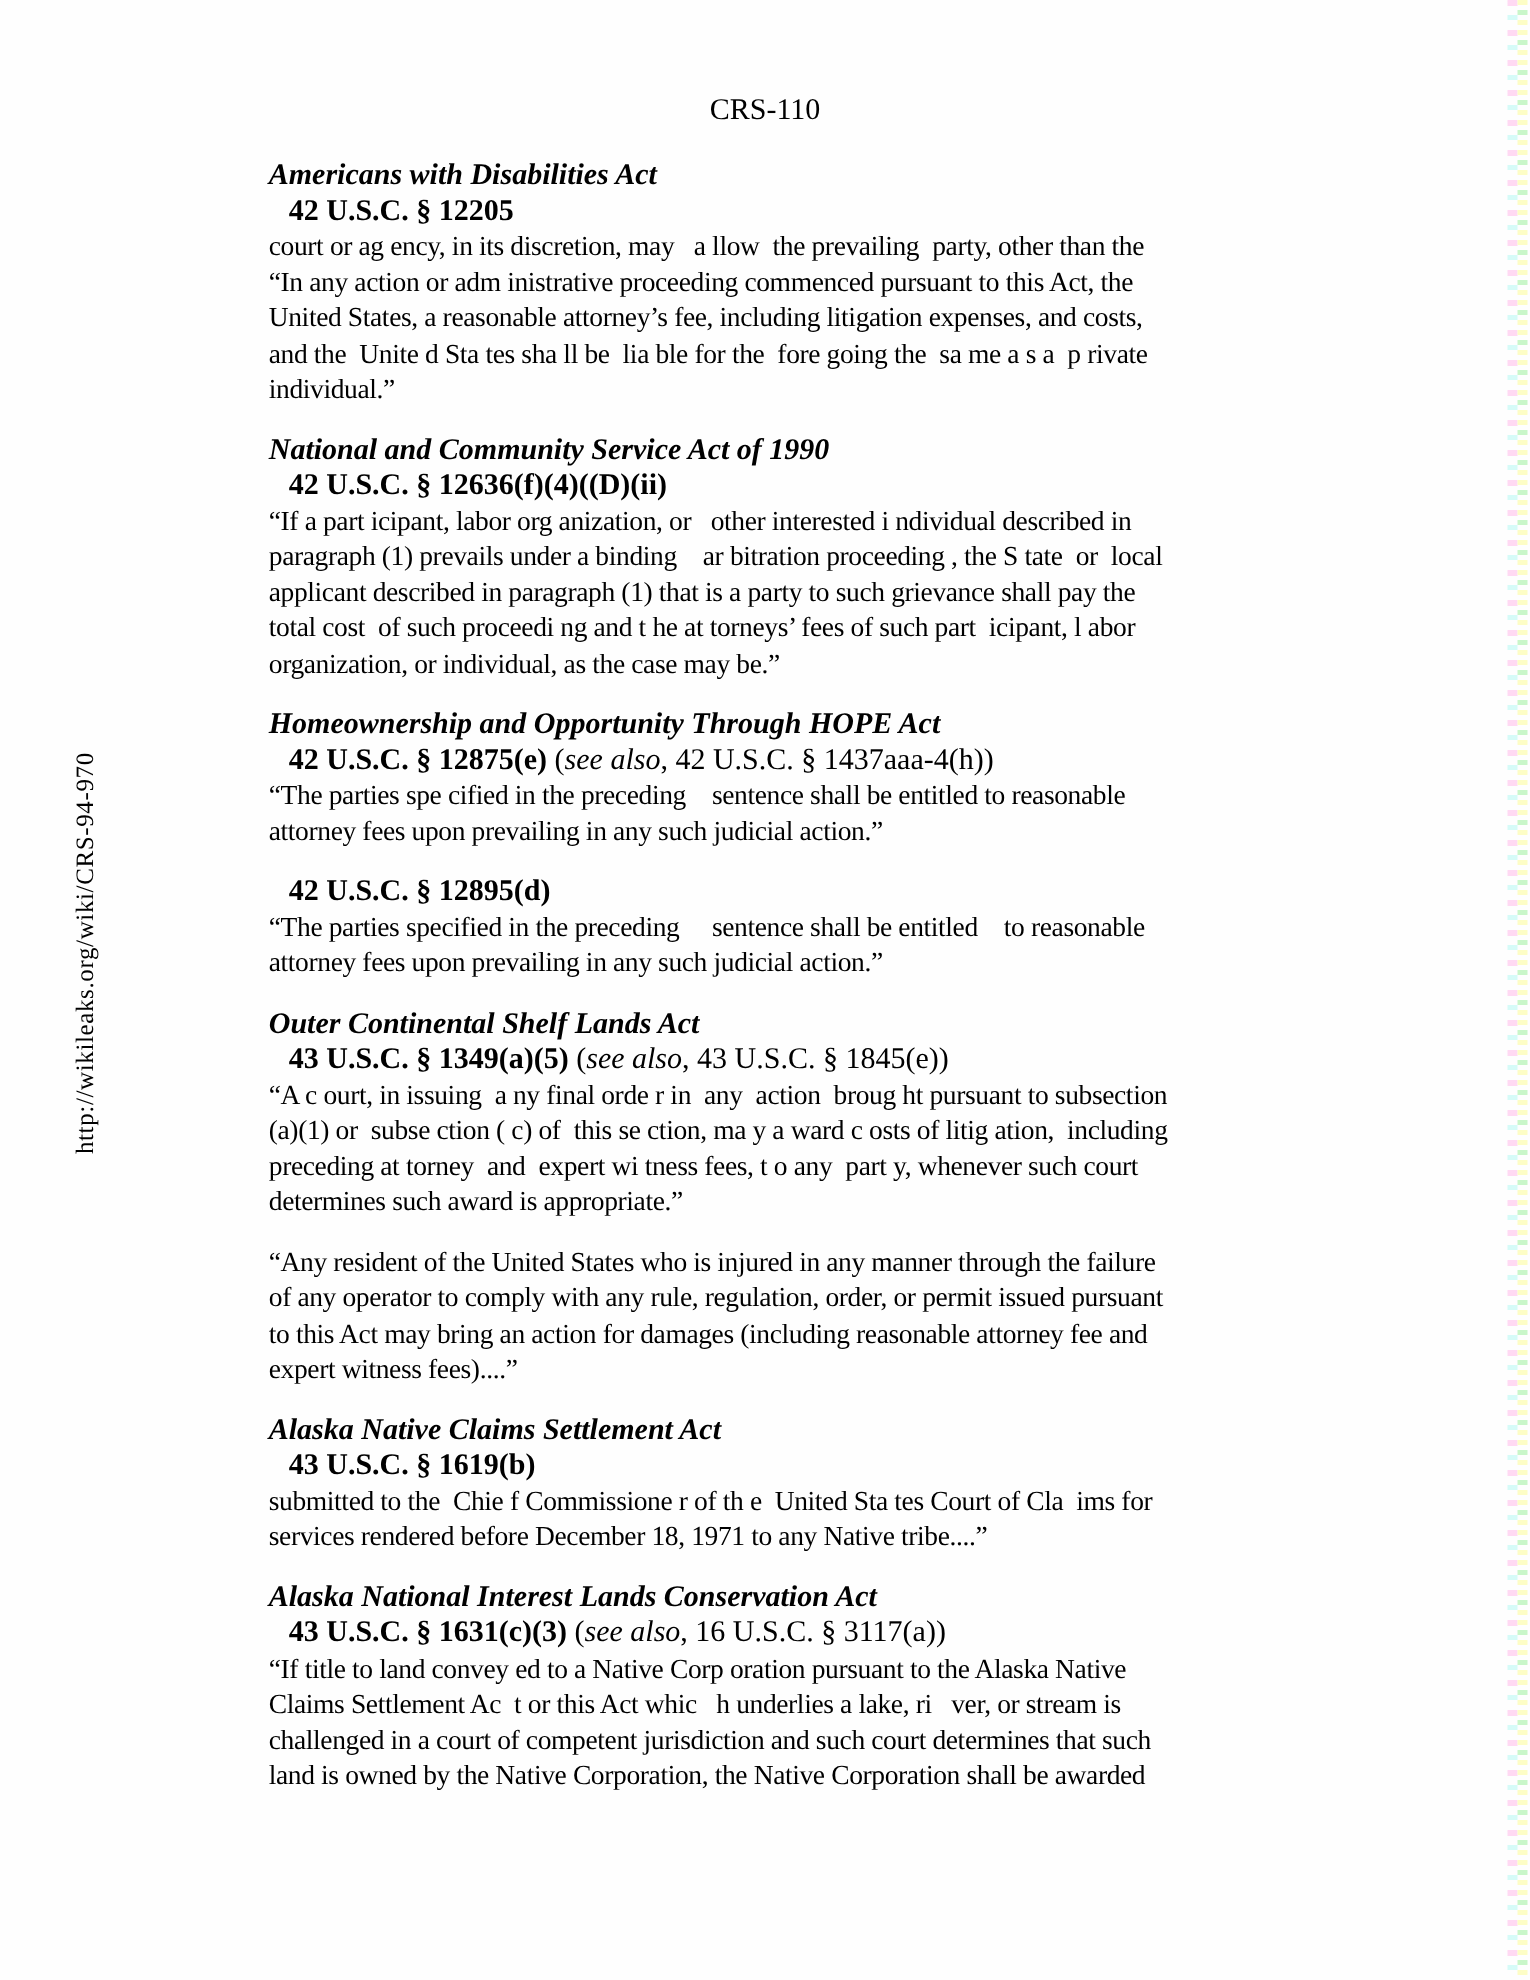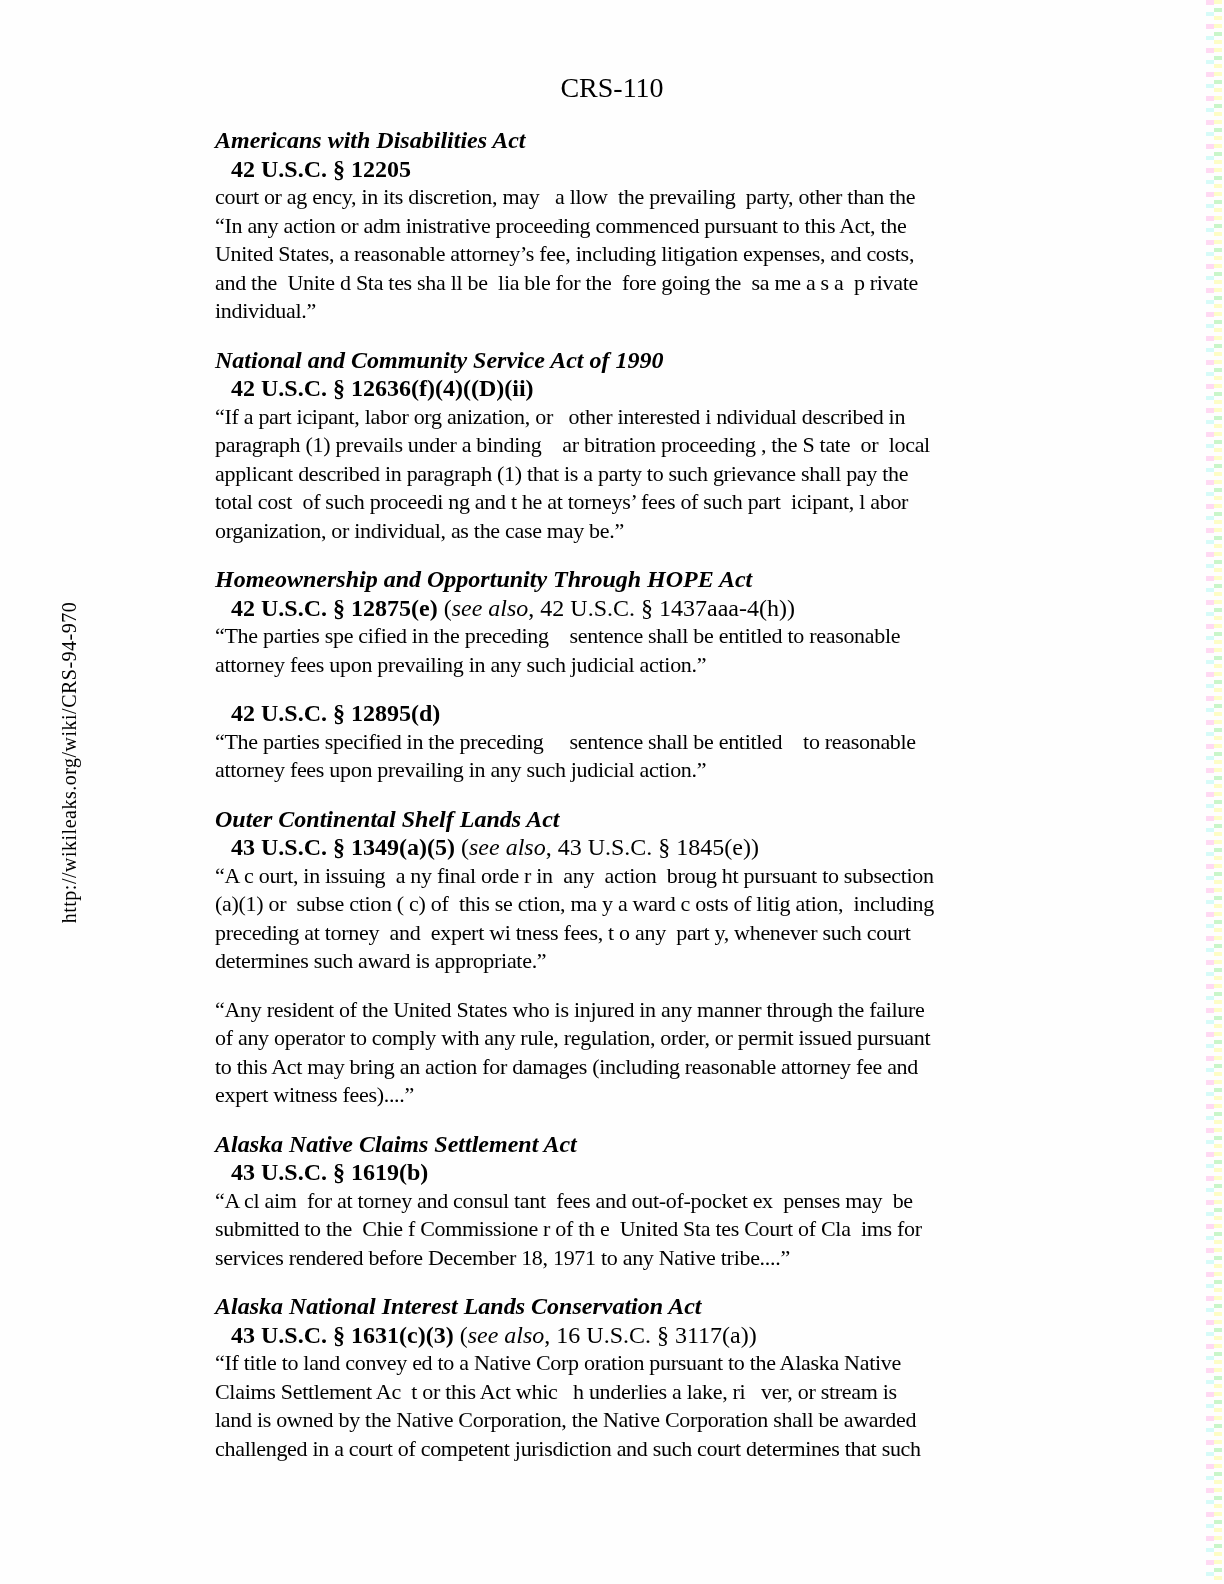--- a/index.html
+++ b/index.html
@@ -14,21 +14,21 @@
     font-family: "Liberation Serif", serif;
     color: #000;
     overflow: hidden;
   }
   .page-header {
     position: absolute;
     top: 74px;
     left: 0;
     width: 1224px;
     text-align: center;
-    font-size: 28px;
+    font-size: 24px;
     line-height: 28px;
   }
   .content {
     position: absolute;
     left: 215px;
     top: 126px;
     width: 800px;
   }
   .sec { margin-bottom: 20px; }
   .act-title {
@@ -157,28 +157,27 @@
 
       <div class="line">“Any resident of the United States who is injured in any manner through the failure</div>
       <div class="line">of any operator to comply with any rule, regulation, order, or permit issued pursuant</div>
       <div class="line">to this Act may bring an action for damages (including reasonable attorney fee and</div>
       <div class="line">expert witness fees)....”</div>
     </section>
 
     <section class="sec">
       <div class="act-title">Alaska Native Claims Settlement Act</div>
       <div class="cite"><span>43 U.S.C. § 1619(b)</span><span class="rg"></span><span class="it"></span><span class="rg"></span></div>
-      <div class="line">“A cl aim  for at torney and consul tant  fees and out-of-pocket ex  penses may  be</div>
       <div class="line">submitted to the  Chie f Commissione r of th e  United Sta tes Court of Cla  ims for</div>
       <div class="line">services rendered before December 18, 1971 to any Native tribe....”</div>
     </section>
 
     <section class="sec">
       <div class="act-title">Alaska National Interest Lands Conservation Act</div>
       <div class="cite"><span>43 U.S.C. § 1631(c)(3)</span><span class="rg"> (</span><span class="it">see also</span><span class="rg">, 16 U.S.C. § 3117(a))</span></div>
       <div class="line">“If title to land convey ed to a Native Corp oration pursuant to the Alaska Native</div>
       <div class="line">Claims Settlement Ac  t or this Act whic   h underlies a lake, ri   ver, or stream is</div>
+      <div class="line">challenged in a court of competent jurisdiction and such court determines that such</div>
       <div class="line">land is owned by the Native Corporation, the Native Corporation shall be awarded</div>
-      <div class="line">challenged in a court of competent jurisdiction and such court determines that such</div>
     </section>
 
   </div>
 </div>
 
 </body></html>

